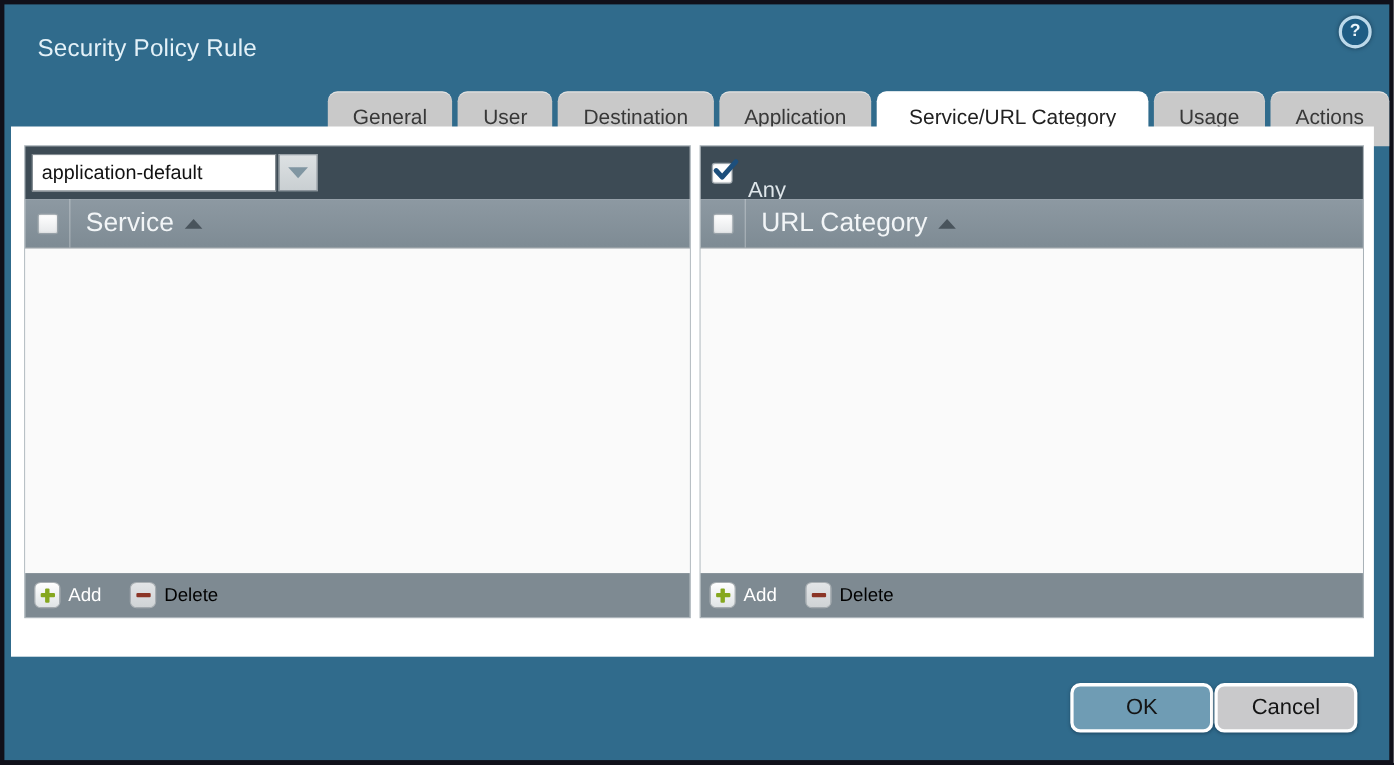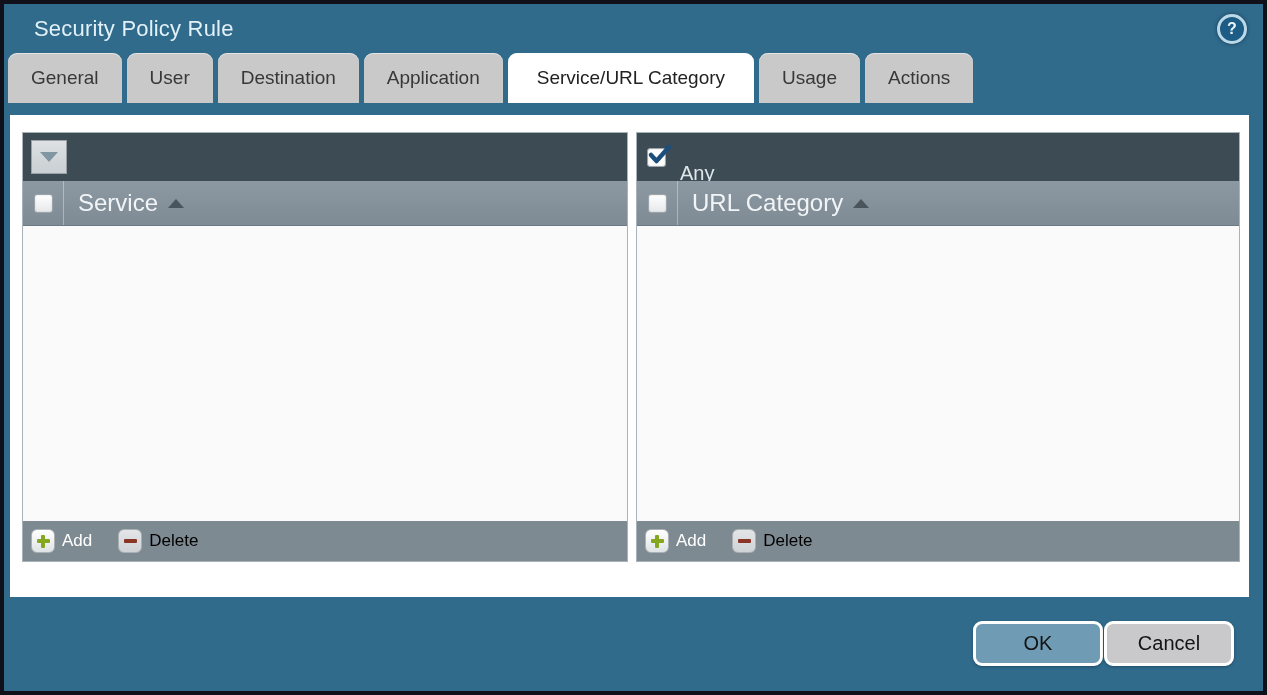--- a/index.html
+++ b/index.html
@@ -9,21 +9,21 @@
     font-family:"Liberation Sans", sans-serif;
     position:relative;
     overflow:hidden;
   }
   .window{
     position:absolute;left:4px;top:4px;right:4px;bottom:4px;
     background:#306b8c;
   }
   
   .titlebar{
-    height:49px;
+    height:79px;
     display:flex;align-items:center;
     padding-left:30px;
     position:relative;
   }
   .title{
     color:#e3f1f8;font-size:22px;letter-spacing:0.2px;
   }
   .help{
     position:absolute;right:16px;top:10px;
     width:24px;height:24px;border-radius:50%;
@@ -32,20 +32,21 @@
     display:flex;align-items:center;justify-content:center;
     box-shadow:0 0 4px rgba(10,30,50,.6);
     cursor:pointer;
   }
   
   .tabs{
     height:50px;
     display:flex;gap:5px;
     padding-left:4px;
     align-items:flex-end;
+    justify-content:flex-end;
   }
   .tab{
     height:50px;line-height:50px;
     background:#c9c9c9;
     border-radius:9px 9px 0 0;
     padding:0 23px;
     font-size:19px;color:#383838;
     box-shadow:inset 0 1px 0 rgba(255,255,255,.5);
     cursor:pointer;
     white-space:nowrap;
@@ -193,20 +194,21 @@
     <div class="tab active">Service/URL Category</div>
     <div class="tab">Usage</div>
     <div class="tab">Actions</div>
   </div>
 
   <div class="content">
 
     <div class="panel left">
       <div class="panel-toolbar">
         <div class="dropdown">
+          <div class="value">application-default</div>
           <div class="arrow-btn">
             <span class="tri-down"></span>
           </div>
         </div>
       </div>
       <div class="panel-header">
         <div class="hdr-cbcell">
           <span class="cb"></span>
         </div>
         <span class="hdr-label">Service</span>

